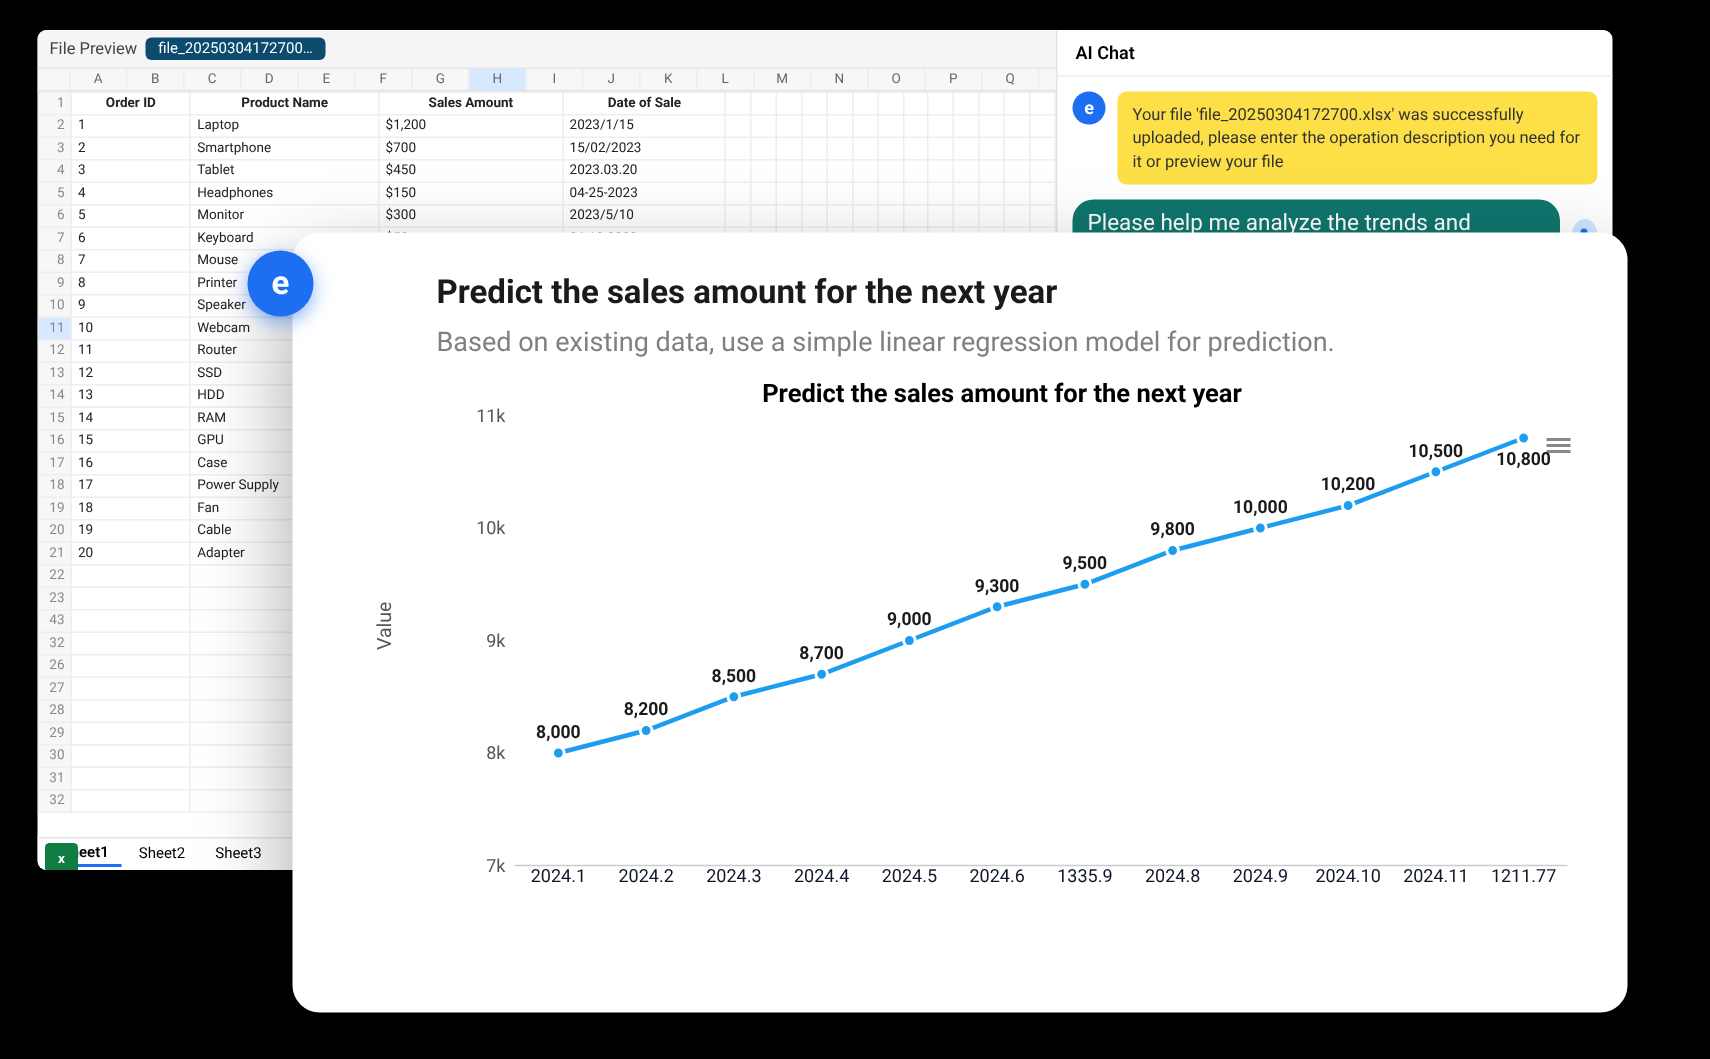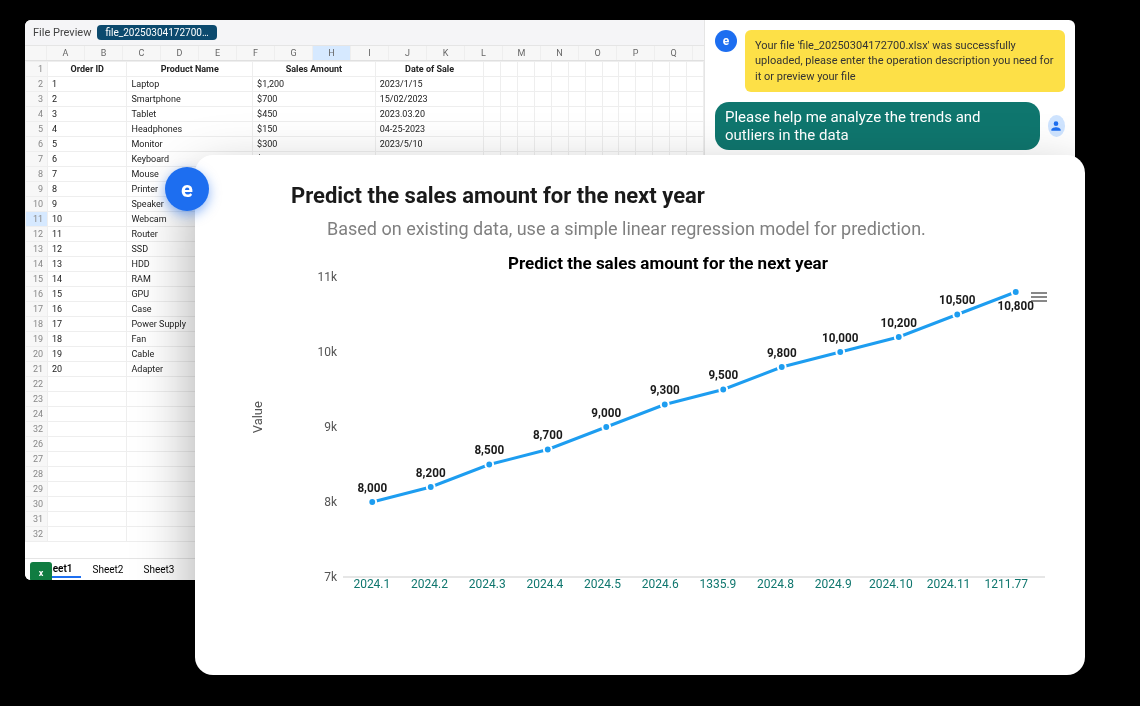--- a/index.html
+++ b/index.html
@@ -36,29 +36,29 @@
   .bot-msg .txt { background: #fde047; border-radius: 6px; padding: 8px 10px; line-height: 1.4; }
   .user-row { display: flex; justify-content: flex-end; align-items: center; gap: 8px; }
   .user-msg { background: #0f766e; color: #fff; font-size: 15px; padding: 6px 10px; border-radius: 14px; }
   .user-avatar { width: 22px; height: 22px; border-radius: 50%; background: #cfe4ff; display:flex;align-items:center;justify-content:center;}
   .user-avatar svg { width:14px; height:14px; fill:#1d6ef0; }
 
   
   .chart-card { position: absolute; left: 195px; top: 155px; width: 890px; height: 520px; background: #fff; border-radius: 18px; box-shadow: 0 24px 60px rgba(0,0,0,.35); padding: 28px 40px 28px 96px; }
   .chart-logo { position: absolute; left: -30px; top: 12px; width: 44px; height: 44px; border-radius: 50%; background:#1d6ef0; color:#fff;display:flex;align-items:center;justify-content:center;font-weight:700;font-size:22px; box-shadow: 0 4px 12px rgba(29,110,240,.5); }
   .chart-title { font-size: 22px; font-weight: 700; color:#1a1a1a; margin-bottom: 10px; }
-  .chart-sub { font-size: 18px; color:#808080; margin-bottom: 14px; margin-left: 36px; }
+  .chart-sub { font-size: 18px; color:#808080; margin-bottom: 14px; }
   .chart-inner-title { text-align:center; font-size: 17px; font-weight:700; margin-bottom: 4px; }
   .chart-menu { position:absolute; right:38px; top:135px; cursor:pointer; }
   .chart-menu div { width:16px; height:2px; background:#888; margin:2px 0; }
   .plot { position: relative; height: 330px; margin-left: 12px; }
   .plot .ylabel { position:absolute; left:-46px; top:50%; transform: rotate(-90deg) translateX(50%); transform-origin: left center; font-size:13px; color:#555; }
   .plot .yaxis { position:absolute; left:0; top:0; bottom:30px; width:40px; }
   .plot .ytick { position:absolute; right:6px; font-size:12px; color:#555; transform: translateY(-50%); }
-  .plot .xaxis { position:absolute; left:40px; right:10px; bottom:0; height:30px; display:flex; font-size:12px; color:#0f766e;}
+  .plot .xaxis { position:absolute; left:40px; right:0; bottom:0; height:30px; display:flex; font-size:12px; color:#0f172a;}
   .plot .xaxis div { flex:1; text-align:center; }
   .plot .area { position:absolute; left:40px; right:0; top:0; bottom:30px; }
   .plot svg { width:100%; height:100%; overflow:visible; }
   .datalabel { font-size:12px; font-weight:700; fill:#1a1a1a; text-anchor:middle; }
 </style>
 </head>
 <body>
 
 <div class="back-window">
   <div class="left-panel">
@@ -545,21 +545,21 @@
               <td></td>
               <td></td>
               <td></td>
               <td></td>
               <td></td>
               <td></td>
               <td></td>
               <td></td>
             </tr>
             <tr>
-              <td class="rownum">24</td>
+              <td class="rownum">43</td>
               <td></td>
               <td></td>
               <td></td>
               <td></td>
               <td></td>
               <td></td>
               <td></td>
               <td></td>
               <td></td>
               <td></td>
@@ -736,20 +736,21 @@
     </div>
     <div class="sheet-footer" id="sheet-footer">
         <span class="tab active">Sheet1</span>
         <span class="tab">Sheet2</span>
         <span class="tab">Sheet3</span>
       </div>
     <div class="xls-badge">x</div>
   </div>
 
   <div class="chat-panel">
+    <div class="chat-header">AI Chat</div>
     <div class="chat-body">
       <div class="bot-msg">
         <div class="bot-avatar">e</div>
         <div class="txt">Your file 'file_20250304172700.xlsx' was successfully uploaded, please enter the operation description you need for it or preview your file</div>
       </div>
       <div class="user-row">
         <div class="user-msg">Please help me analyze the trends and outliers in the data</div>
         <div class="user-avatar">
           <svg viewBox="0 0 24 24">
               <path d="M12 12a4 4 0 1 0-4-4 4 4 0 0 0 4 4zm0 2c-3 0-8 1.5-8 4.5V20h16v-1.5c0-3-5-4.5-8-4.5z"></path>

